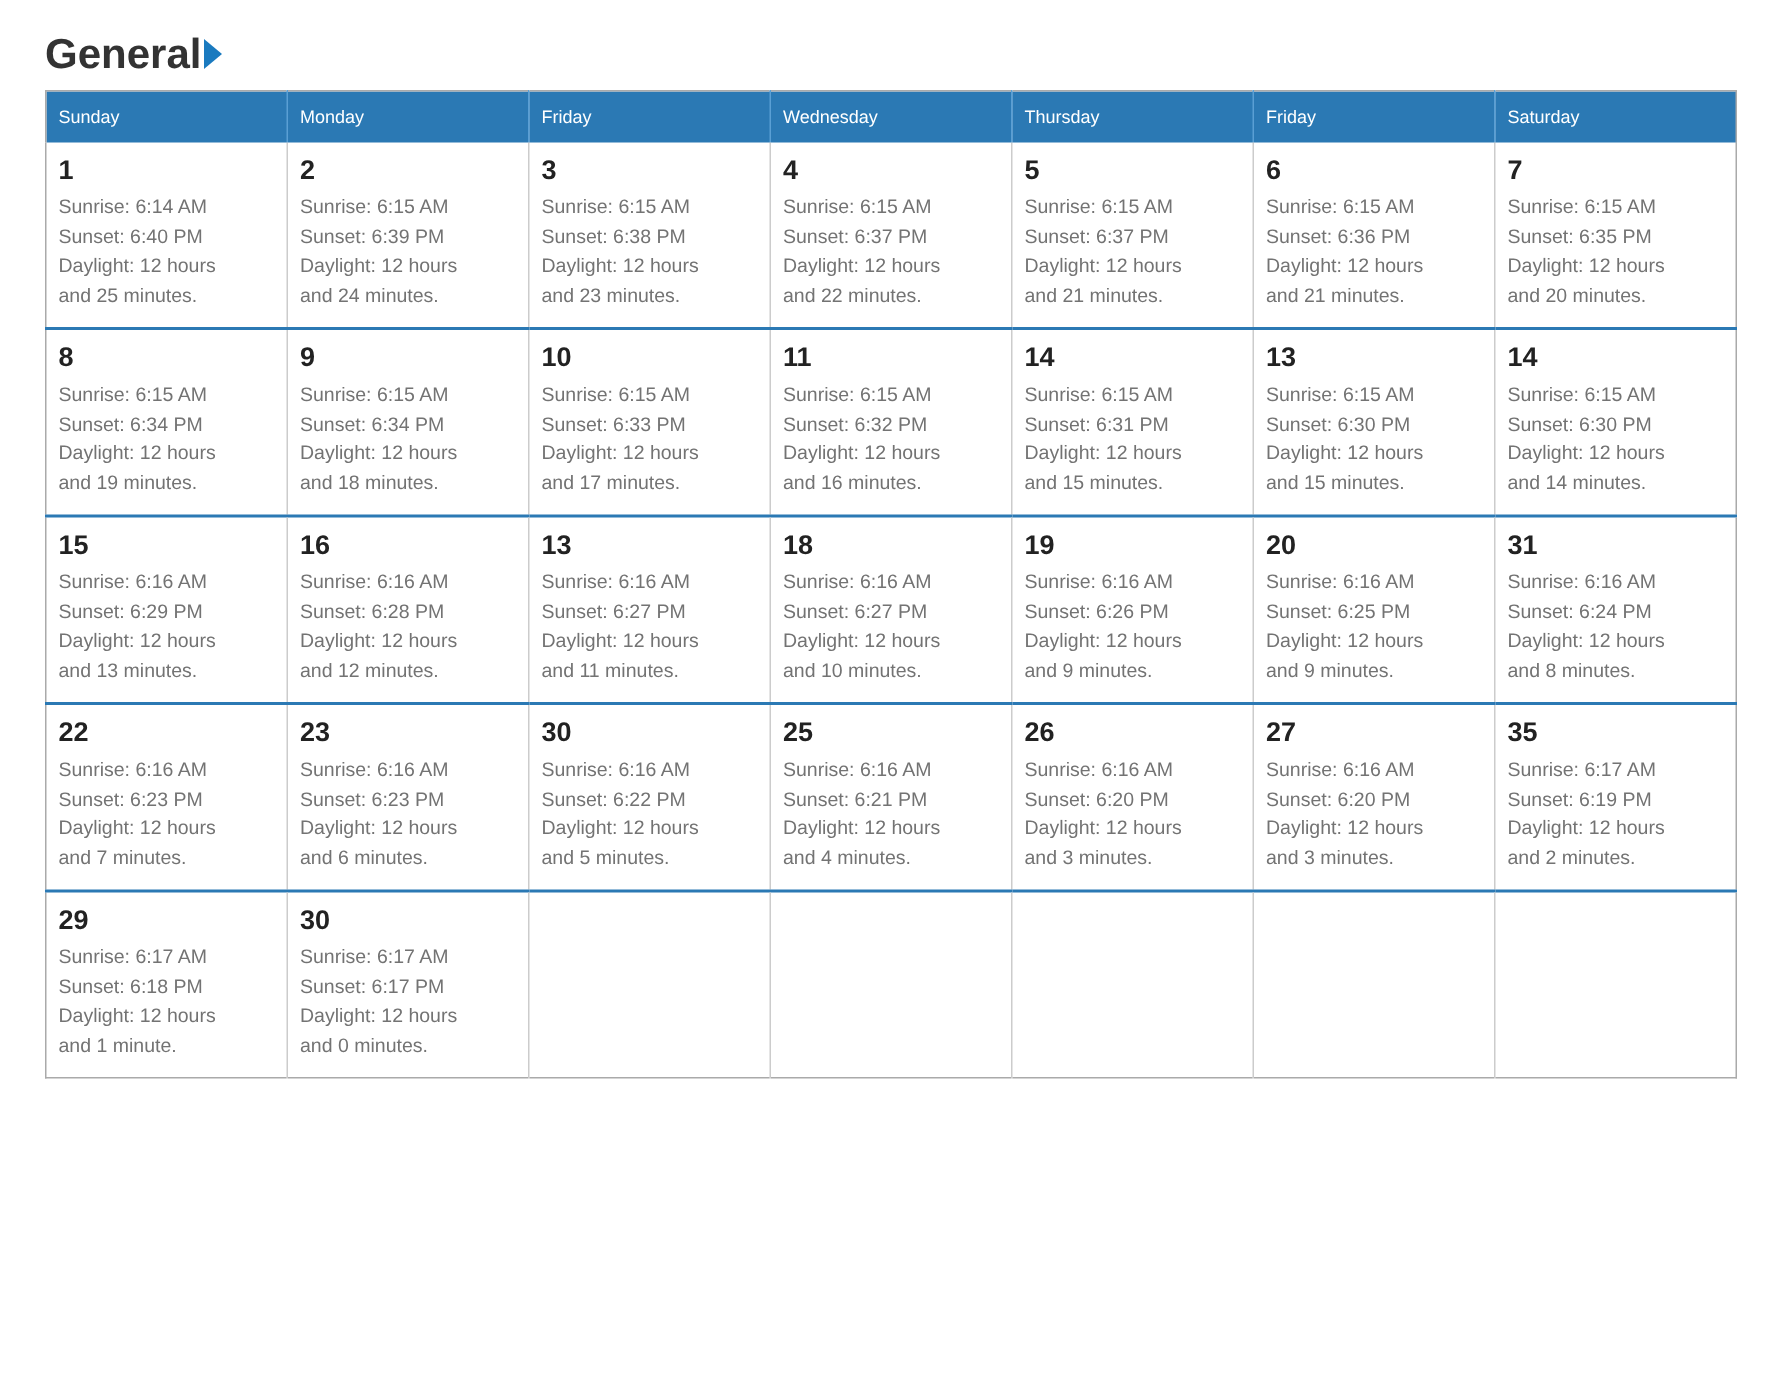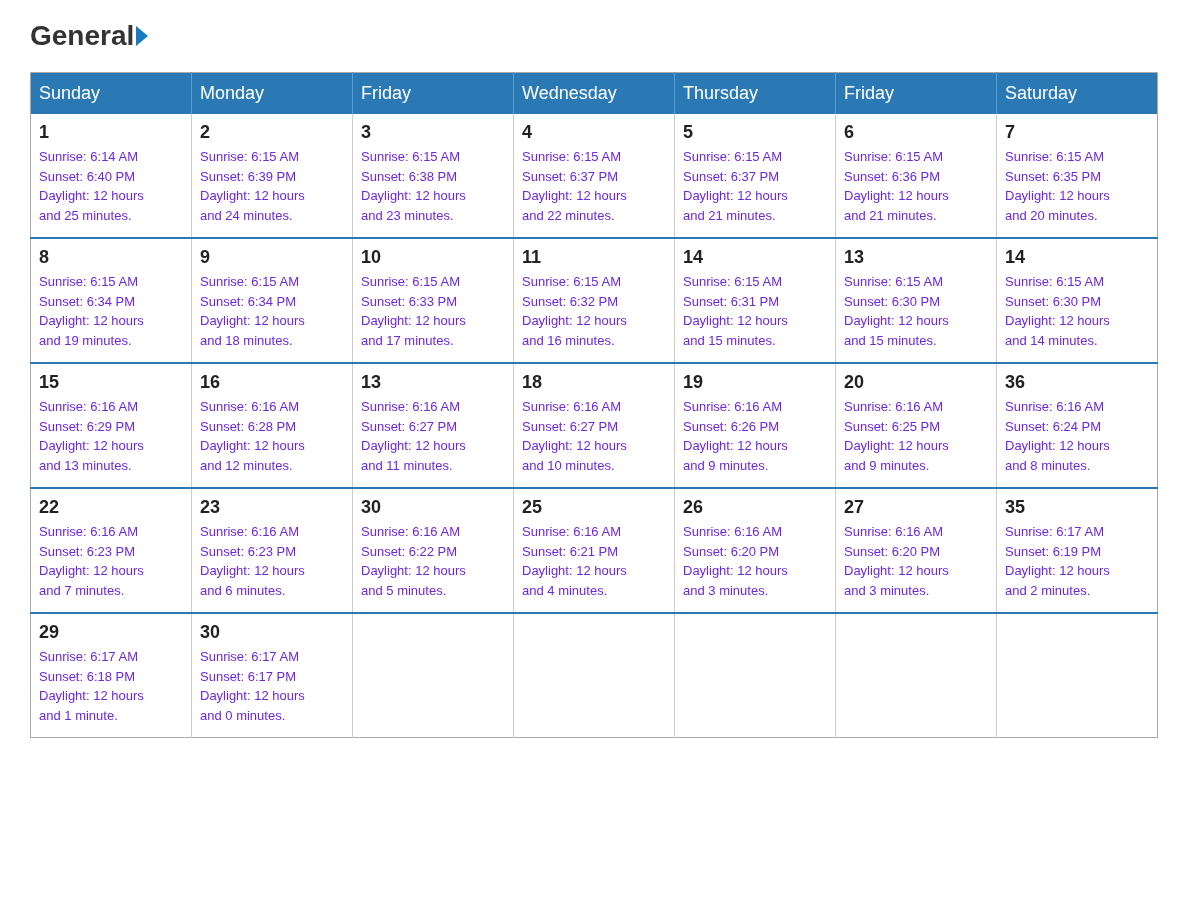--- a/index.html
+++ b/index.html
@@ -7,21 +7,21 @@
       font-family: Arial, sans-serif;
       background: #ffffff;
       padding: 20px 30px;
       width: 1188px;
       min-height: 918px;
     }
     .header {
       display: flex;
       justify-content: space-between;
       align-items: flex-start;
-      margin-bottom: 20px;
+      margin-bottom: 8px;
     }
     .logo {
       display: flex;
       flex-direction: column;
       align-items: flex-start;
     }
     .logo-text {
       display: flex;
       align-items: center;
     }
@@ -64,21 +64,21 @@
     .calendar {
       width: 100%;
       border-collapse: collapse;
       border: 1px solid #aaa;
     }
     .calendar th {
       background-color: #2b79b4;
       color: #ffffff;
       padding: 10px 8px;
       text-align: left;
-      font-size: 18px;
+      font-size: 12px;
       font-weight: normal;
       border-right: 1px solid #5a9fd4;
     }
     .calendar th:last-child {
       border-right: none;
     }
     .calendar td {
       vertical-align: top;
       padding: 8px 8px 12px 8px;
       border-right: 1px solid #ccc;
@@ -95,21 +95,21 @@
     }
     .day-number {
       font-size: 18px;
       font-weight: bold;
       color: #222;
       margin-bottom: 4px;
       display: block;
     }
     .day-info {
       font-size: 13px;
-      color: #6d28d9;
+      color: #737373;
       line-height: 1.5;
     }
     .empty-cell {
       background: #fff;
     }
   </style>
 </head>
 <body>
 
 <div class="header">
@@ -220,21 +220,21 @@
         </td>
         <td>
           <span class="day-number">19</span>
           <div class="day-info">Sunrise: 6:16 AM<br>Sunset: 6:26 PM<br>Daylight: 12 hours<br>and 9 minutes.</div>
         </td>
         <td>
           <span class="day-number">20</span>
           <div class="day-info">Sunrise: 6:16 AM<br>Sunset: 6:25 PM<br>Daylight: 12 hours<br>and 9 minutes.</div>
         </td>
         <td>
-          <span class="day-number">36</span>
+          <span class="day-number">31</span>
           <div class="day-info">Sunrise: 6:16 AM<br>Sunset: 6:24 PM<br>Daylight: 12 hours<br>and 8 minutes.</div>
         </td>
       </tr>
       <tr>
         <td>
           <span class="day-number">22</span>
           <div class="day-info">Sunrise: 6:16 AM<br>Sunset: 6:23 PM<br>Daylight: 12 hours<br>and 7 minutes.</div>
         </td>
         <td>
           <span class="day-number">23</span>

